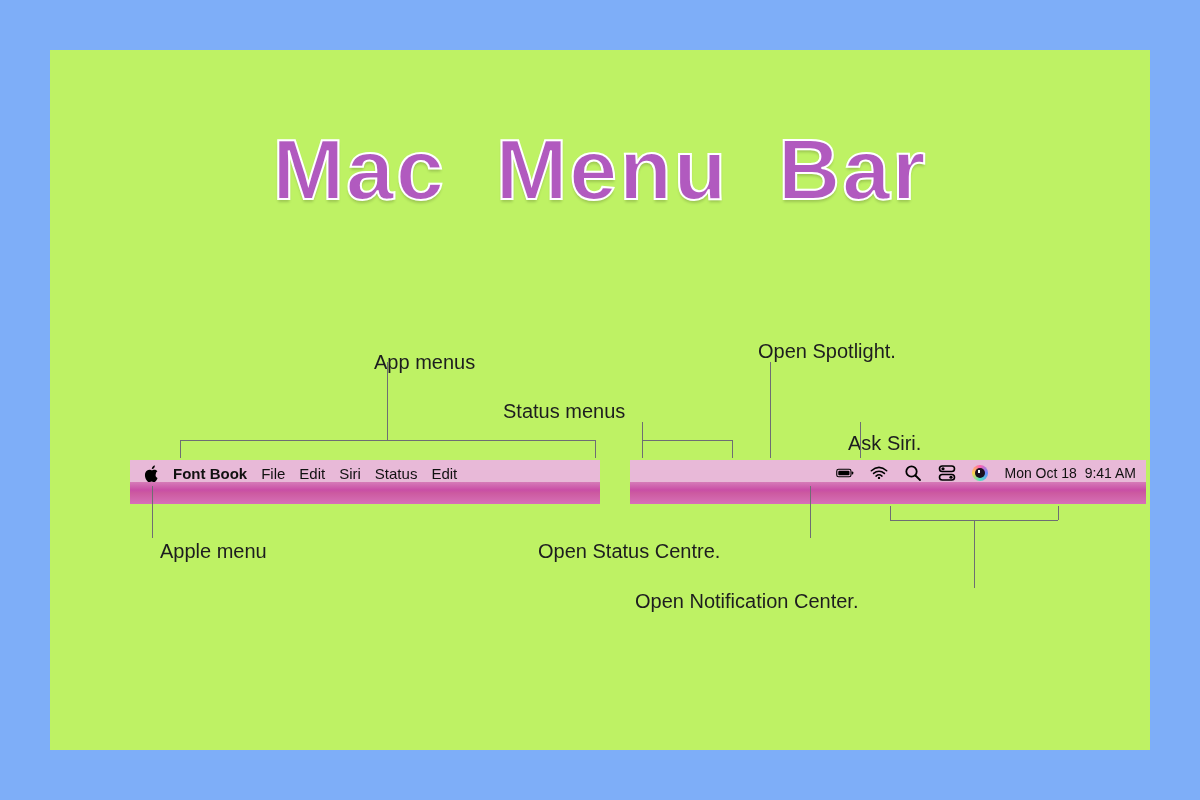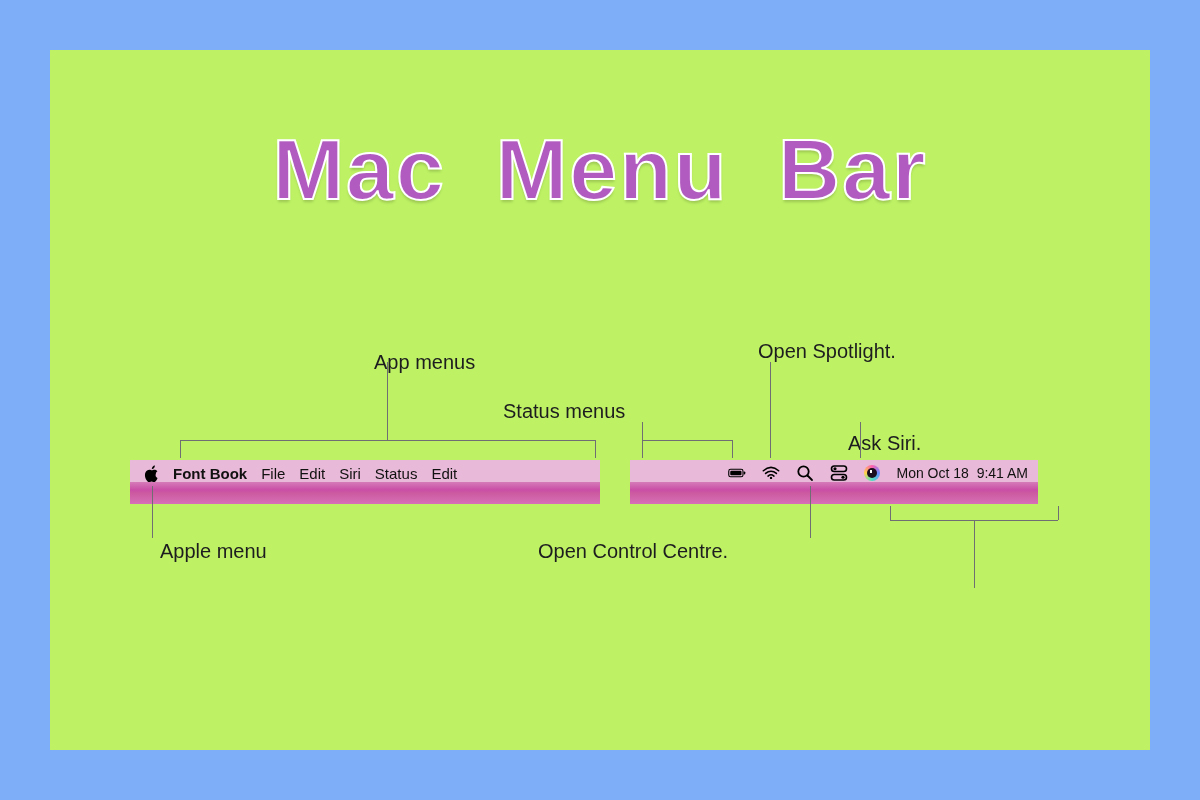--- a/index.html
+++ b/index.html
@@ -51,21 +51,21 @@
     position: absolute;
     top: 0;
     height: 44px;
     background: linear-gradient(to bottom,
       #e8b9d8 0%, #e8b9d8 50%,
       #d67bb8 50%, #c94ea6 68%,
       #cc5aa0 75%, #d770b8 100%);
     overflow: hidden;
   }
   .bar-left  { left: 0;   width: 470px; }
-  .bar-right { left: 500px; width: 408px; }
+  .bar-right { left: 500px; width: 516px; }
   .menu-row {
     position: absolute;
     top: 2px; left: 0;
     height: 22px;
     display: flex;
     align-items: center;
     gap: 14px;
     padding-left: 14px;
     font-size: 15px;
     color: #111;
@@ -170,21 +170,22 @@
           </span>
         </div>
       </div>
     </div>
 
     <div class="lbl" style="left:244px; top:11px;">App menus</div>
     <div class="lbl" style="left:373px; top:60px;">Status menus</div>
     <div class="lbl" style="left:628px; top:0px;text-align:right;">Open Spotlight.</div>
     <div class="lbl" style="left:718px; top:60px;margin-top:32px;">Ask Siri.</div>
     <div class="lbl" style="left:30px;  top:200px;">Apple menu</div>
-    <div class="lbl" style="left:408px; top:200px;">Open Control Centre.</div>
+    <div class="lbl" style="left:408px; top:200px;">Open Status Centre.</div>
+    <div class="lbl" style="left:505px; top:250px;">Open Notification Center.</div>
 
     <div class="ln hln" style="left:50px;  top:100px; width:415px;"></div>
     <div class="ln vln" style="left:50px;  top:100px; height:18px;"></div>
     <div class="ln vln" style="left:465px; top:100px; height:18px;"></div>
     <div class="ln vln" style="left:257px; top:22px;  height:78px;"></div>
 
     <div class="ln hln" style="left:512px; top:100px; width:90px;"></div>
     <div class="ln vln" style="left:512px; top:82px;  height:18px;"></div>
     <div class="ln vln" style="left:512px; top:100px; height:18px;"></div>
     <div class="ln vln" style="left:602px; top:100px; height:18px;"></div>

